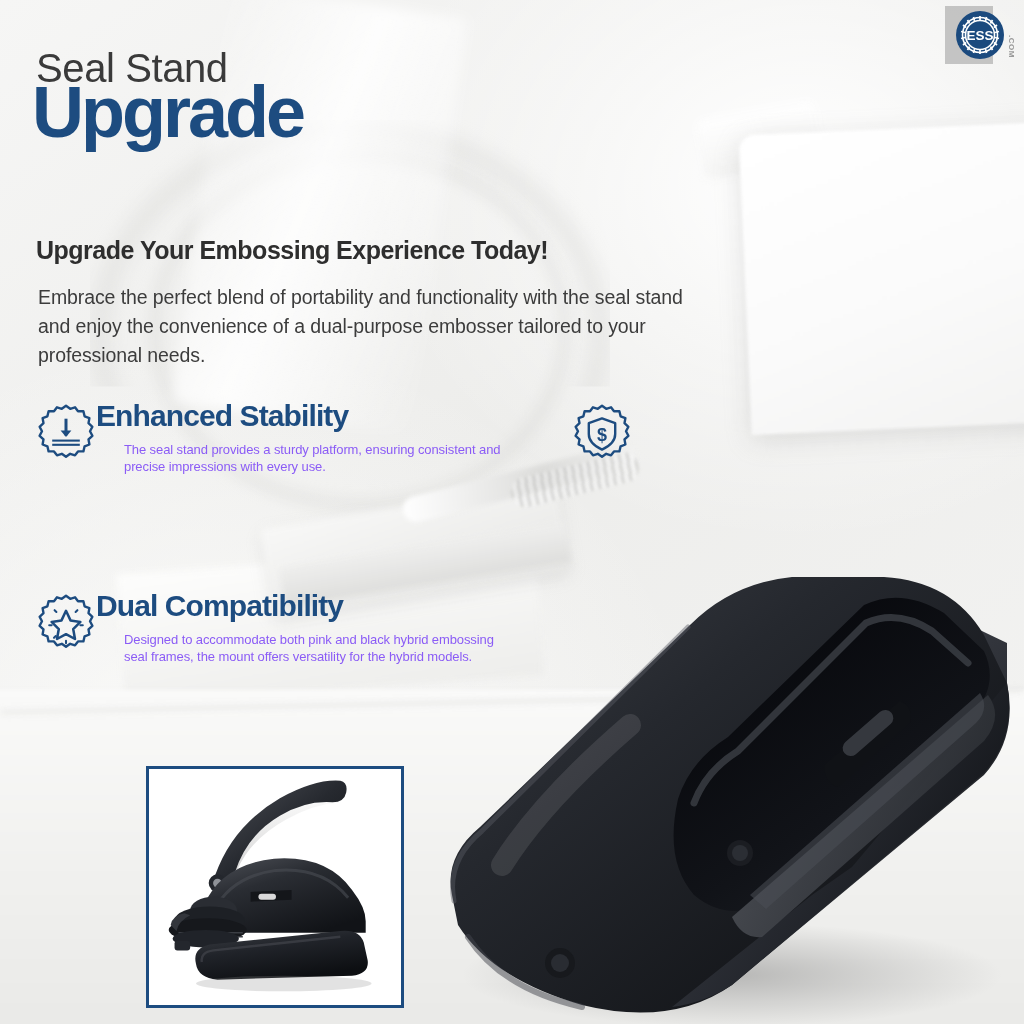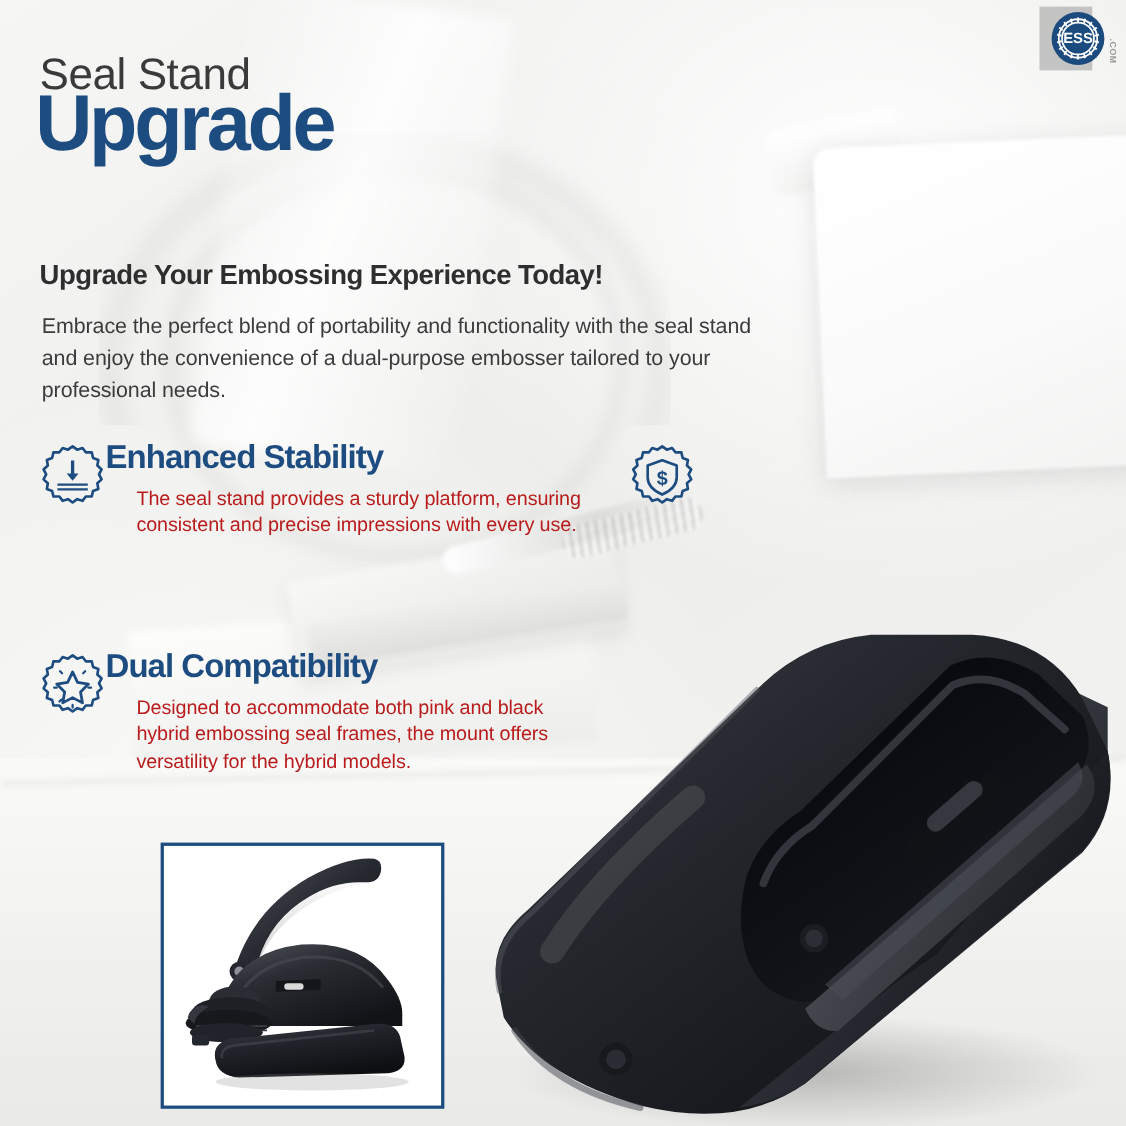--- a/index.html
+++ b/index.html
@@ -134,21 +134,21 @@
 
   
   .feature { position:absolute; z-index:5; }
   .feature .ficon { position:absolute; left:0; top:4px; width:60px; height:60px; }
   .feature .ftitle {
     margin-left:60px; font-size:30px; font-weight:bold;
     color:#1d4c80; letter-spacing:-0.9px; line-height:1.05;
   }
   .feature .fbody {
     margin-left:88px; margin-top:9px;
-    font-size:18px; color:#b91c1c; line-height:1.38; letter-spacing:-0.1px;
+    font-size:13px; color:#8b5cf6; line-height:1.38; letter-spacing:-0.1px;
   }
   #feat-stability { left:36px; top:400px; width:500px; }
   #feat-cost      { left:572px; top:400px; width:440px; }
   #feat-dual      { left:36px; top:590px; width:470px; }
 
   
   .inset {
     position:absolute; left:146px; top:766px; width:258px; height:242px;
     border:3px solid #1d4c80; background:#ffffff; z-index:6; overflow:hidden;
   }

